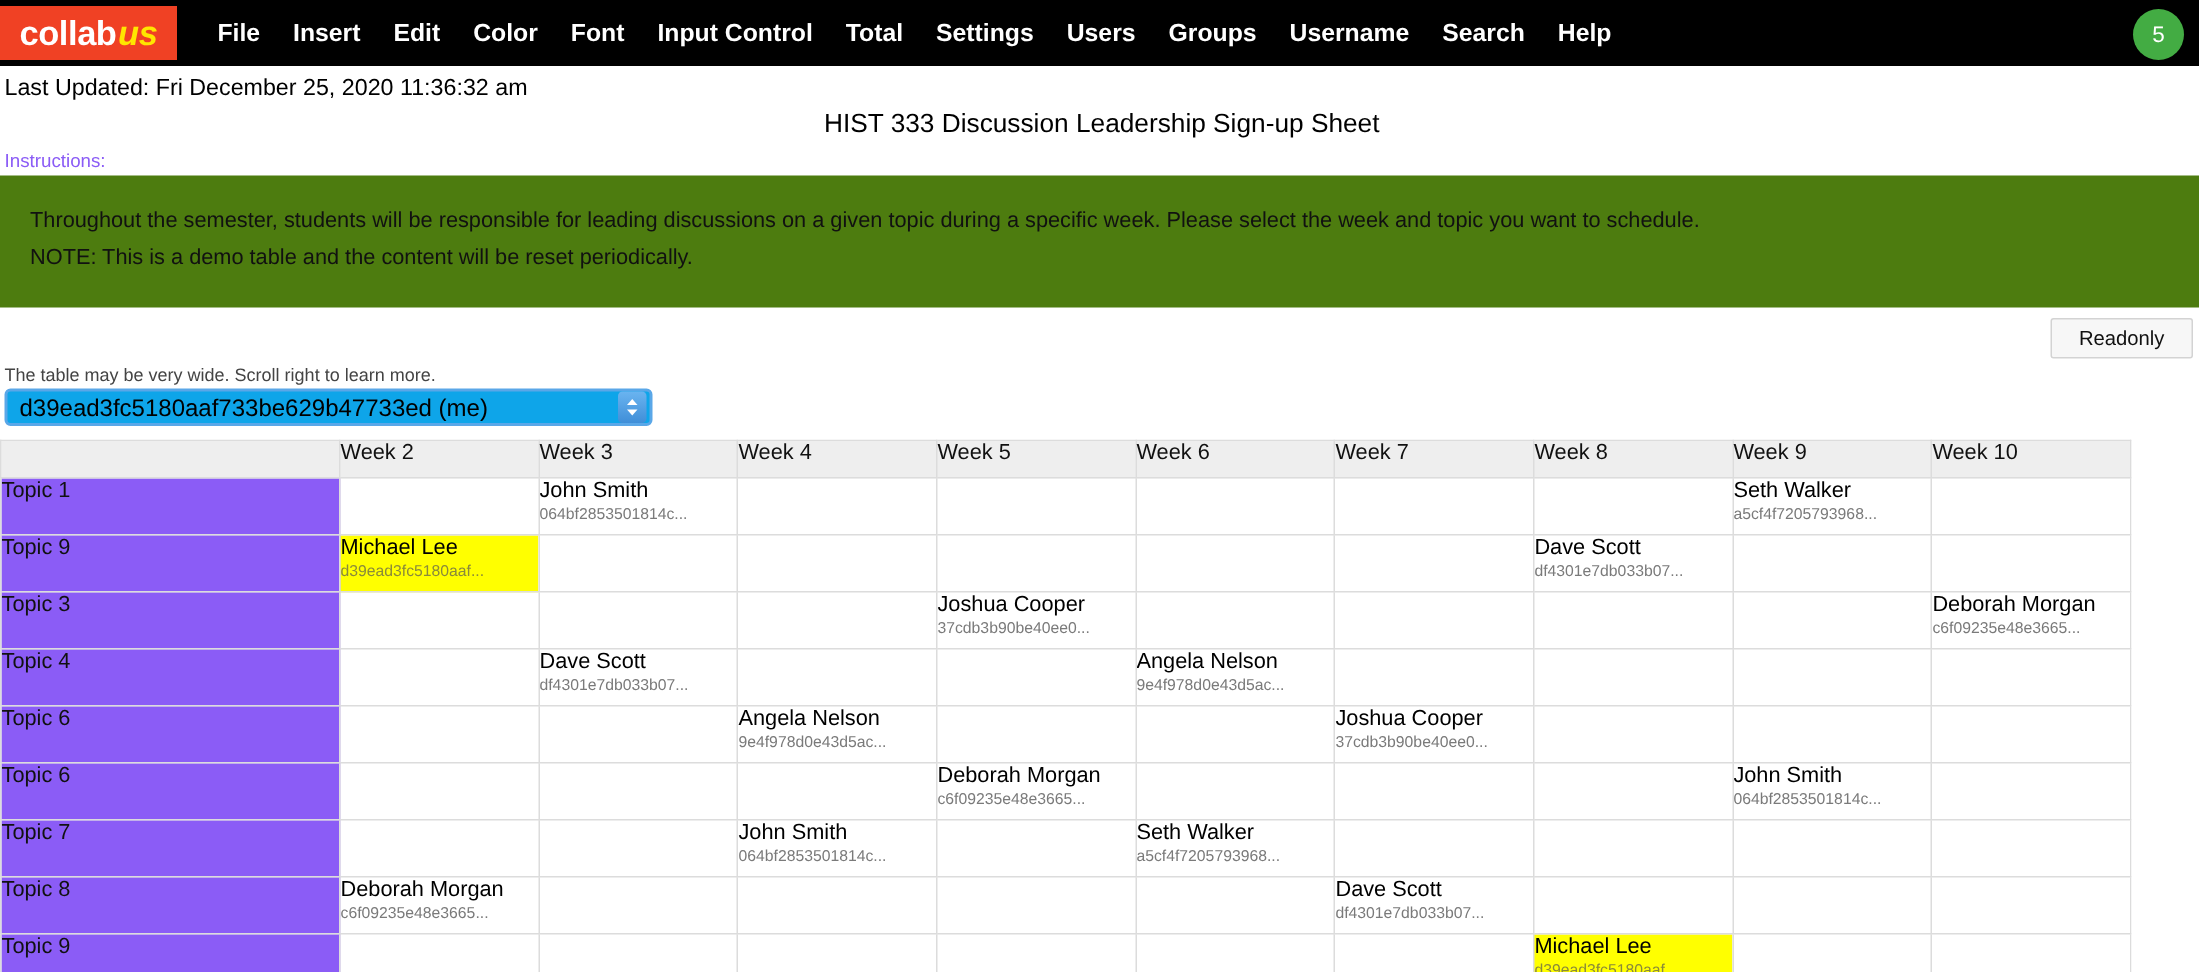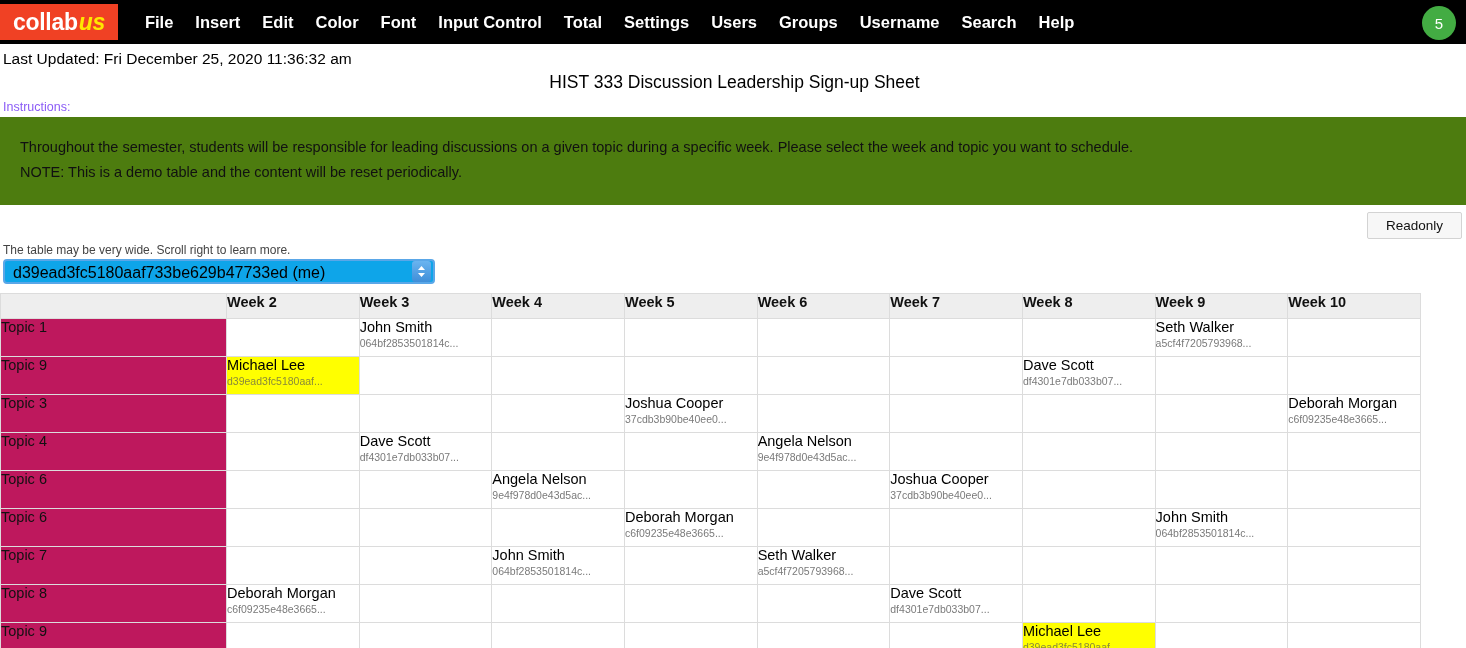--- a/index.html
+++ b/index.html
@@ -157,28 +157,28 @@
   }
   th.corner {
     width: 226px;
     height: 25px;
     background: #eeeeee;
   }
   th.week-head {
     height: 25px;
     background: #eeeeee;
     text-align: left;
-    font-weight: bold;
+    font-weight: normal;
     font-size: 14.5px;
     color: #111111;
     padding: 3px 0 0 6px;
     white-space: nowrap;
   }
   td.topic-cell {
-    background: #be185d;
+    background: #8b5cf6;
     font-size: 14.5px;
     color: #111111;
     padding: 6px 0 0 6px;
     height: 38px;
     white-space: nowrap;
   }
   td.slot {
     background: #ffffff;
     height: 38px;
     padding: 3px 0 0 5px;

